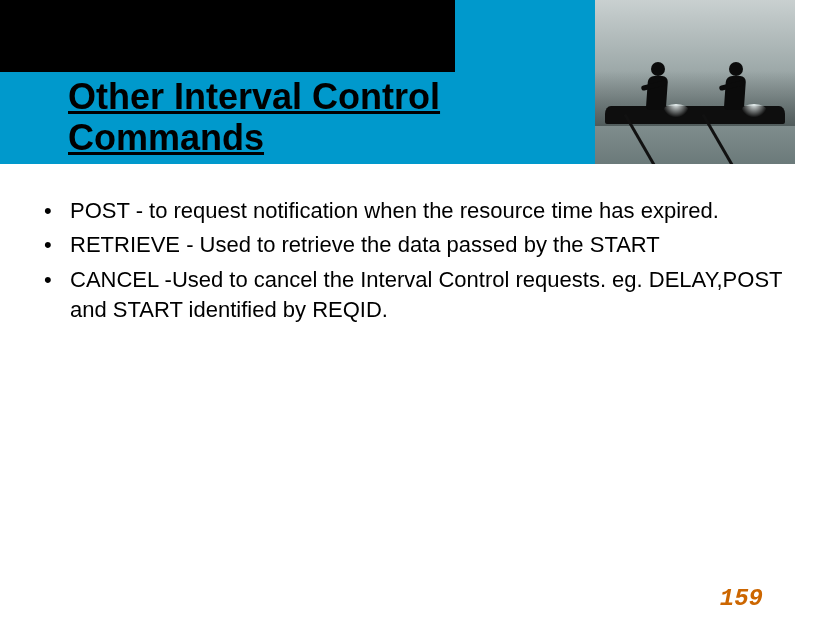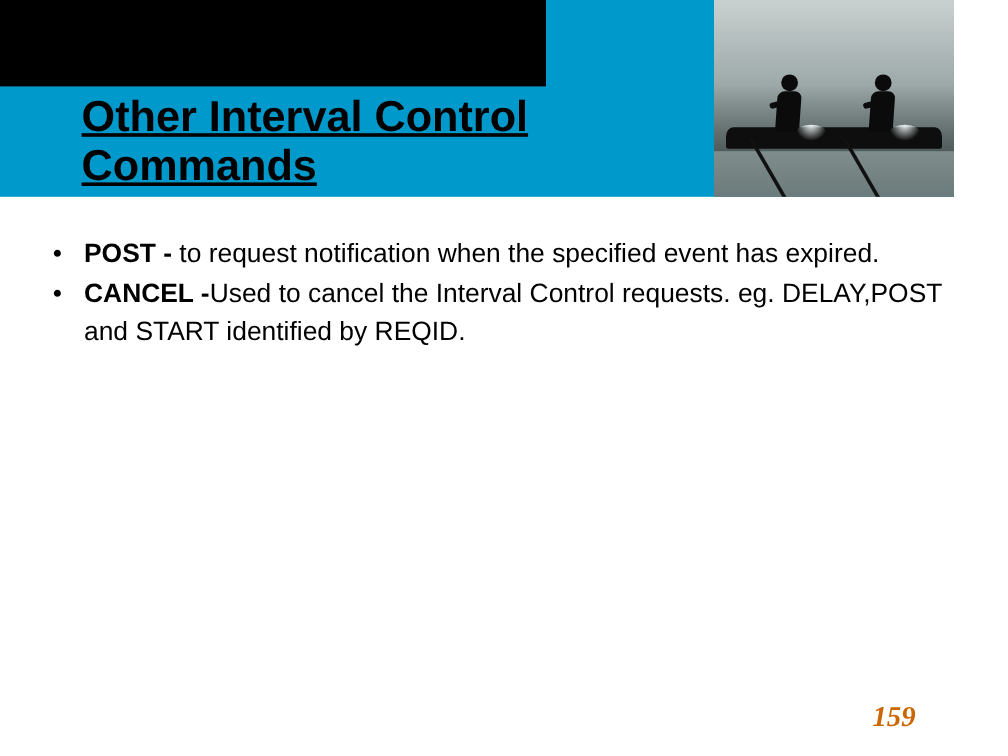--- a/index.html
+++ b/index.html
@@ -19,23 +19,23 @@
   .rower .splash { position:absolute; bottom:-8px; left:28px; width:26px; height:14px; background:radial-gradient(circle at 50% 0%, #e8f0f0 0%, rgba(232,240,240,0) 70%); border-radius:50%; }
   .rower.r1 { left:40px; }
   .rower.r2 { left:118px; }
 
   .title { position:absolute; top:76px; left:68px; width:520px; font-size:36px; font-weight:bold; color:#000; line-height:1.15; text-decoration:underline; letter-spacing:0px; }
 
   .content { position:absolute; top:196px; left:36px; width:770px; }
   .content ul { list-style:none; }
   .content li { position:relative; padding-left:34px; font-size:22px; line-height:1.38; color:#000; margin-bottom:4px; }
   .content li::before { content:"•"; position:absolute; left:8px; top:0; font-size:22px; color:#000; }
-  .content b { font-weight:bold; }
+  .content b { font-weight:normal; }
 
-  .pagenum { position:absolute; bottom:18px; right:32px; font-family:Liberation Serif, serif; font-style:italic; font-weight:bold; font-size:24px; color:#cc6600; }
+  .pagenum { position:absolute; bottom:18px; right:32px; font-family:Liberation Mono, monospace; font-style:italic; font-weight:bold; font-size:24px; color:#cc6600; }
 </style>
 </head>
 <body>
 
 <div class="slide">
   <div class="blue-bar"></div>
   <div class="black-box"></div>
 
   <div class="image-box">
     <div class="boat"></div>
@@ -53,21 +53,24 @@
         <div class="oar"></div>
         <div class="splash"></div>
     </div>
   </div>
 
   <div class="title">Other Interval Control Commands</div>
 
   <div class="content">
     <ul>
       <li>
-        <b>POST</b><b> - </b><span>to request notification when the specified event has expired.</span>
+        <b>POST</b><b> - </b><span>to request notification when the resource time has expired.</span>
+      </li>
+      <li>
+        <b>RETRIEVE</b><b> - </b><span>Used to retrieve the data passed by the START</span>
       </li>
       <li>
         <b>CANCEL</b><b> -</b><span>Used to cancel the Interval Control requests. eg. DELAY,POST and START   identified by REQID.</span>
       </li>
     </ul>
   </div>
 
   <div class="pagenum">159</div>
 </div>
 

